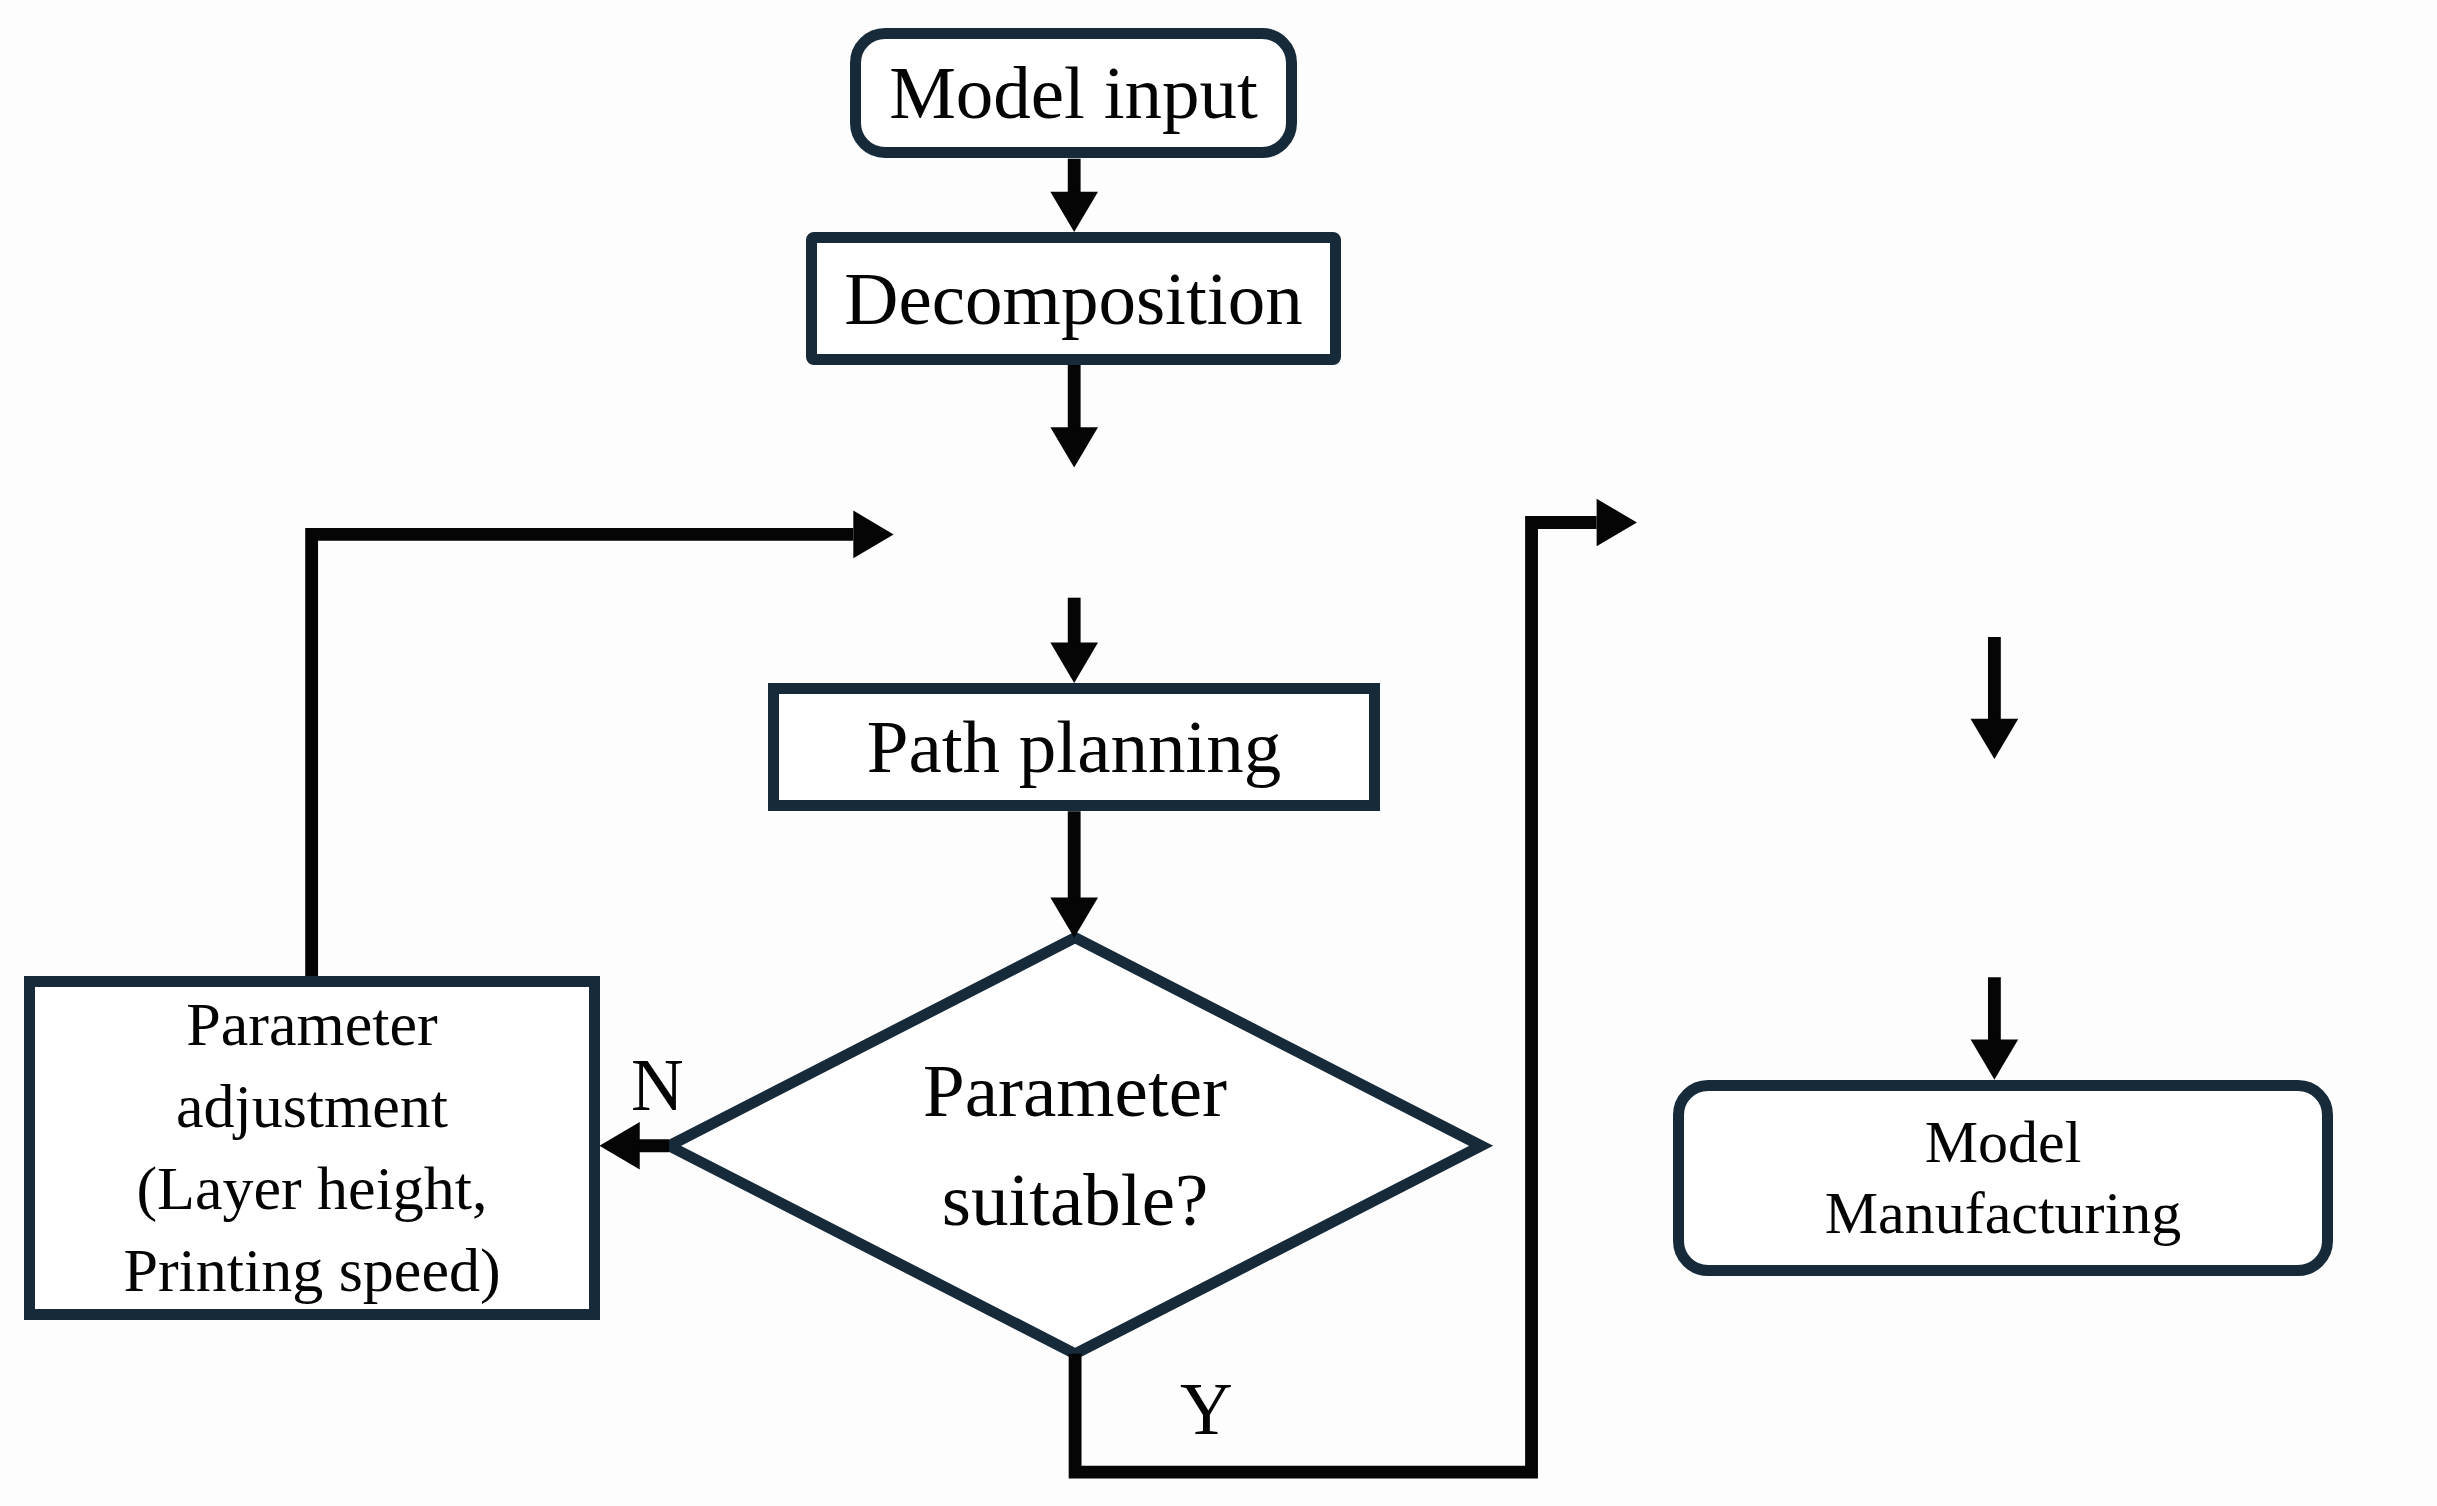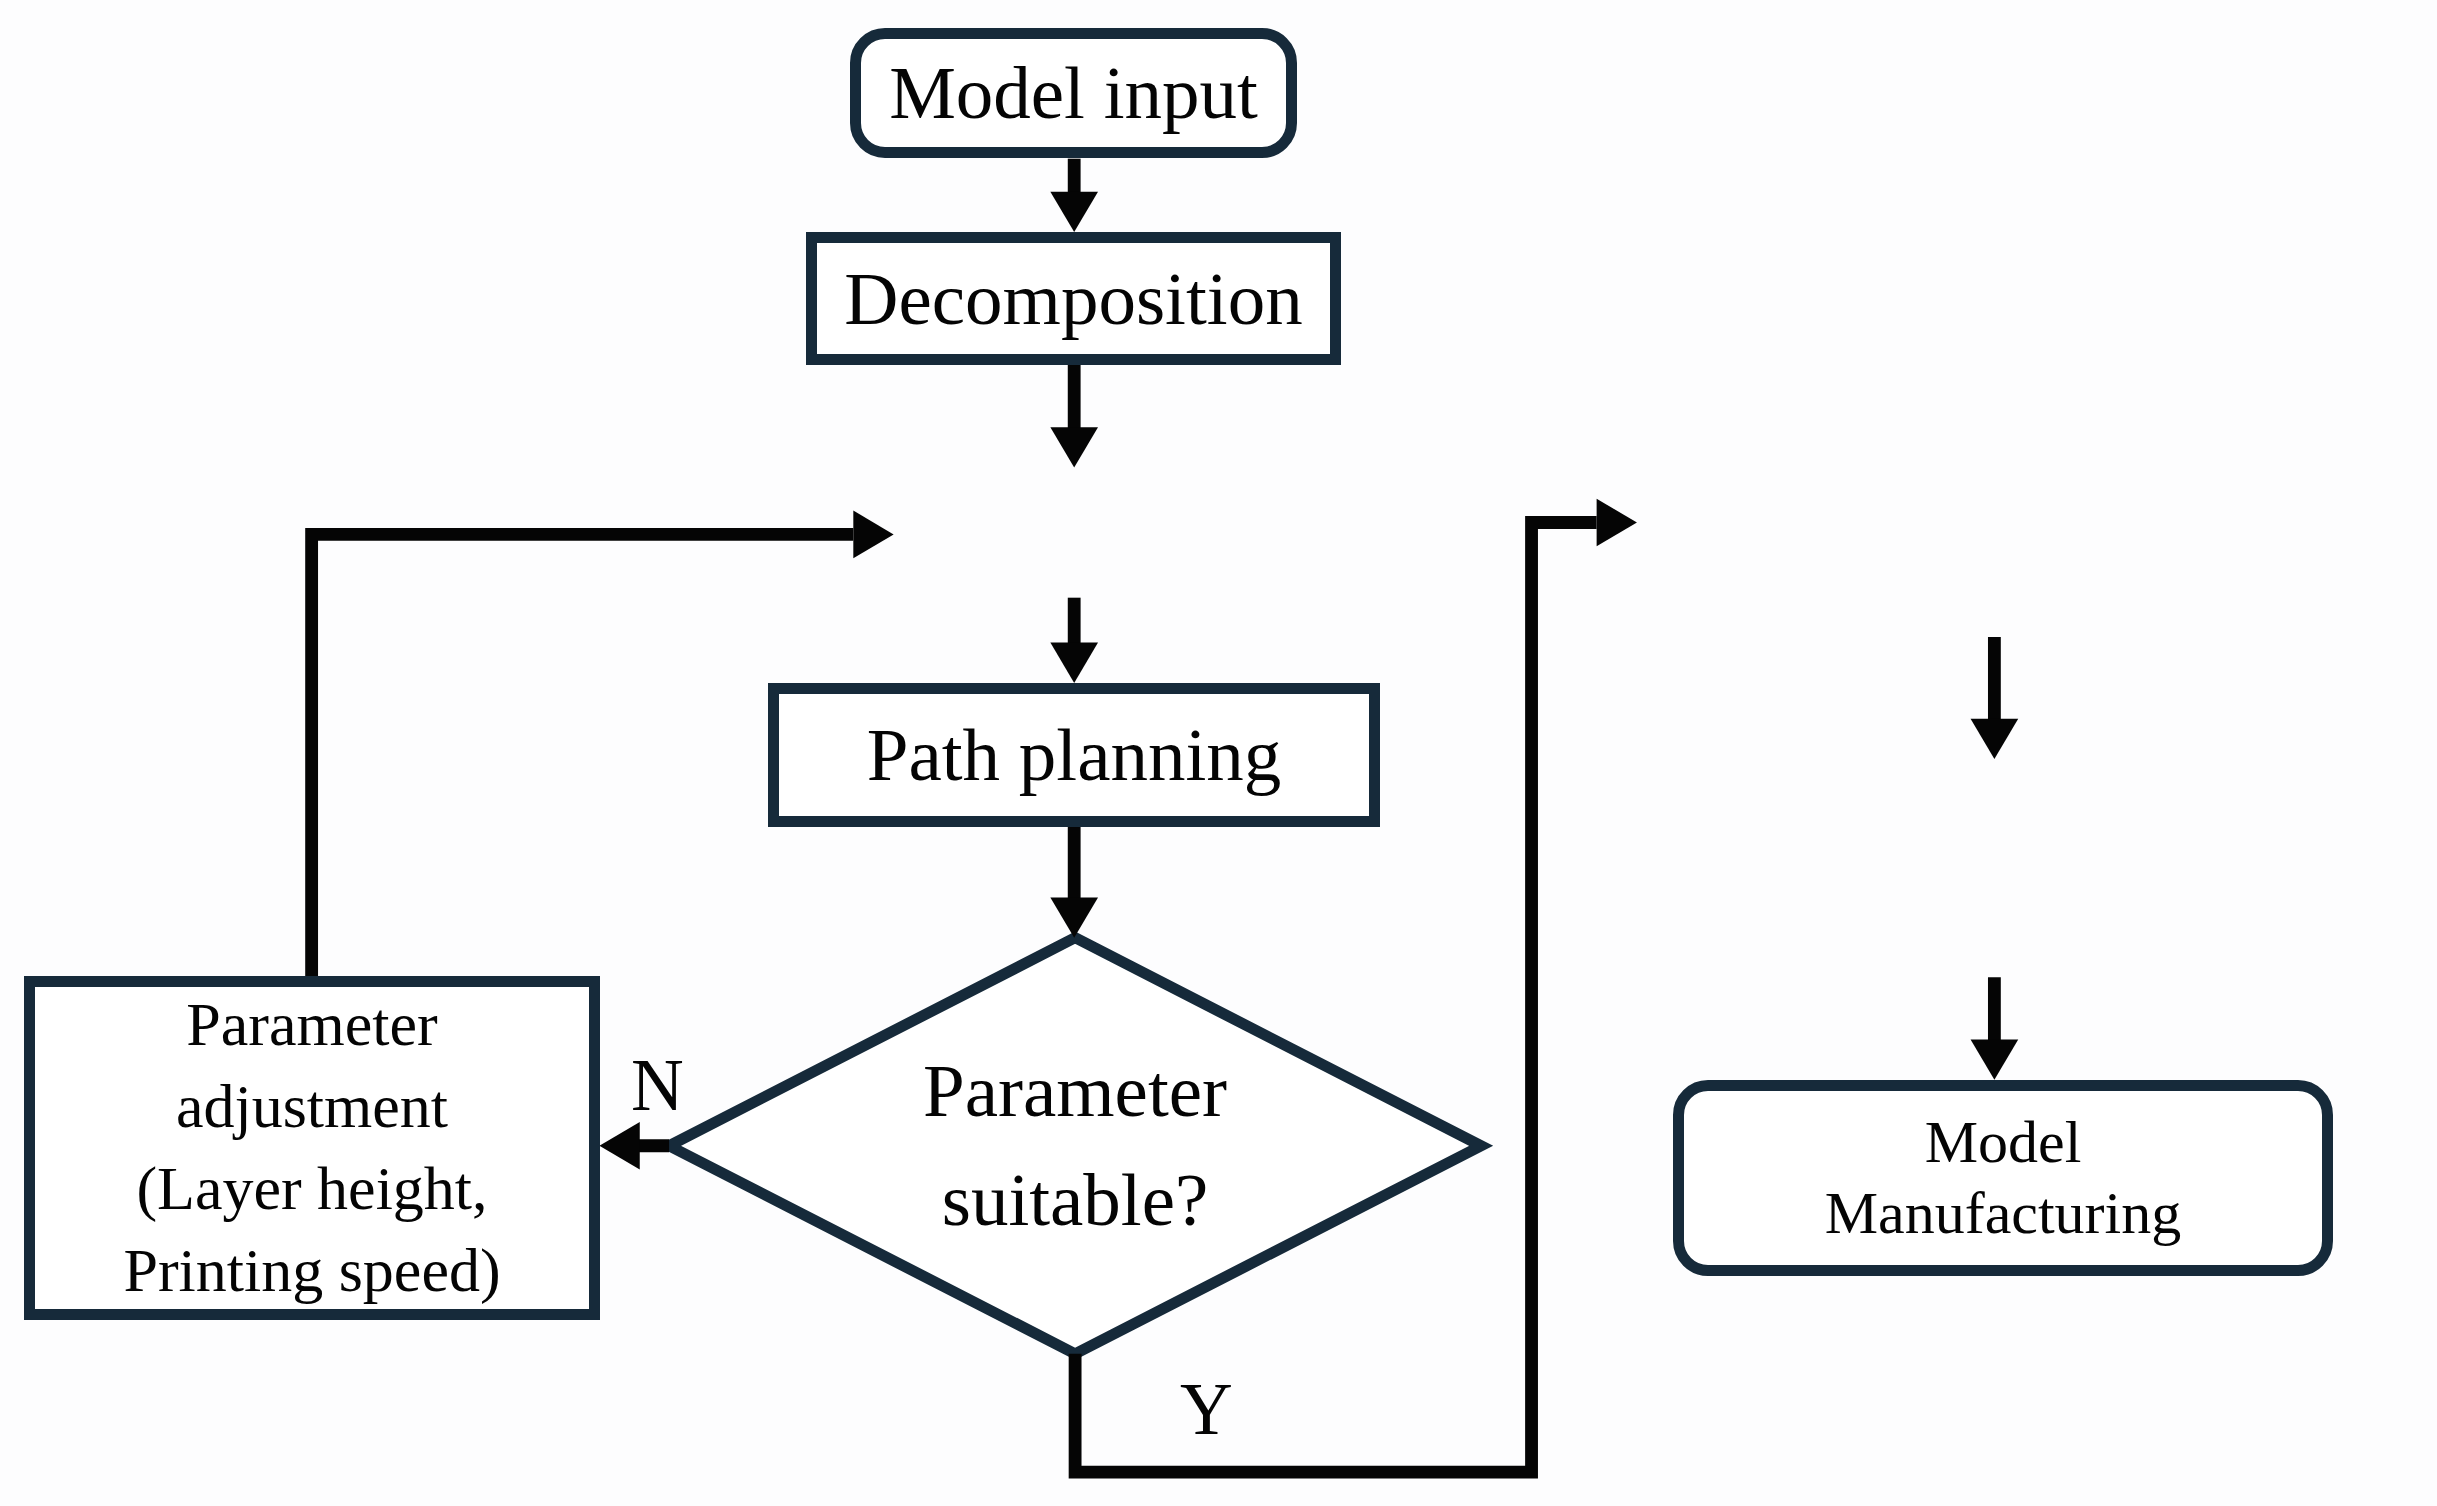--- a/index.html
+++ b/index.html
@@ -105,24 +105,24 @@
     </g>
 
     <g fill="#050505" stroke="#050505">
       <line x1="2176" y1="1066" x2="2176" y2="1137" stroke-width="14"></line>
       <polygon points="2176,1178 2150,1134 2202,1134" stroke="none"></polygon>
     </g>
   </svg>
 
   <div class="node rounded fs-main" style="left:850px;top:28px;width:447px;height:130px;">Model input</div>
 
-  <div class="node fs-main" style="left:806px;top:232px;width:535px;height:133px;">Decomposition</div>
+  <div class="node fs-main" style="left:806px;top:232px;width:535px;height:133px;border-radius:8px;">Decomposition</div>
 
 
-  <div class="node fs-main" style="left:768px;top:683px;width:612px;height:144px;">Path planning</div>
+  <div class="node fs-main" style="left:768px;top:683px;width:612px;height:128px;">Path planning</div>
 
   <div class="diamond-label" style="left:800px;top:953px;width:550px;height:385px;">Parameter
 suitable?</div>
 
   <div class="node fs-small" style="left:24px;top:976px;width:576px;height:344px;">Parameter
 adjustment
 (Layer height,
 Printing speed)</div>
 
 

